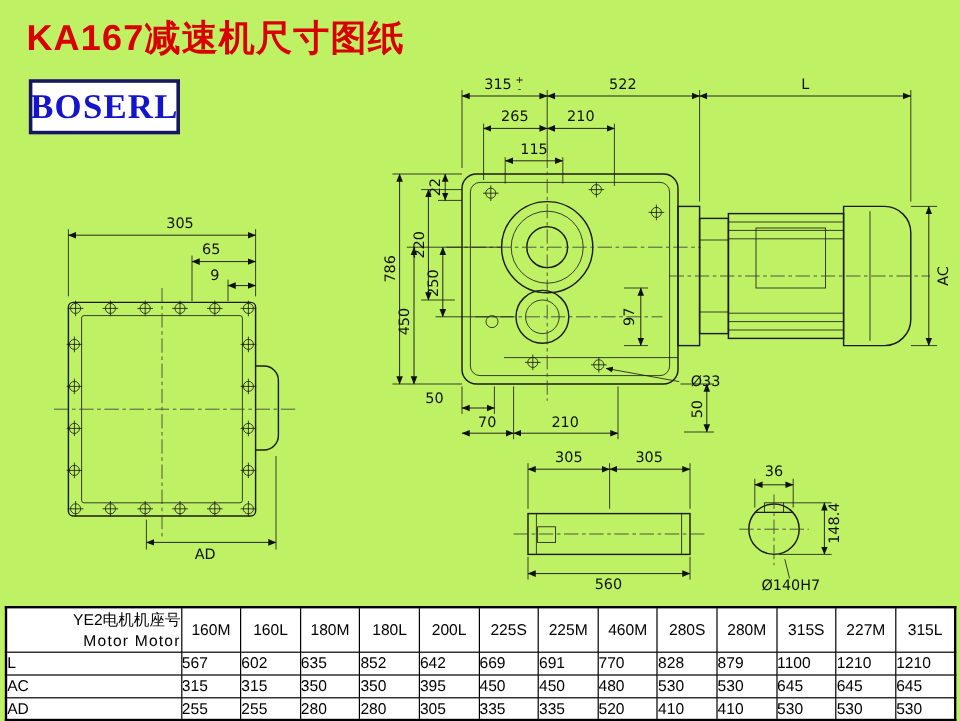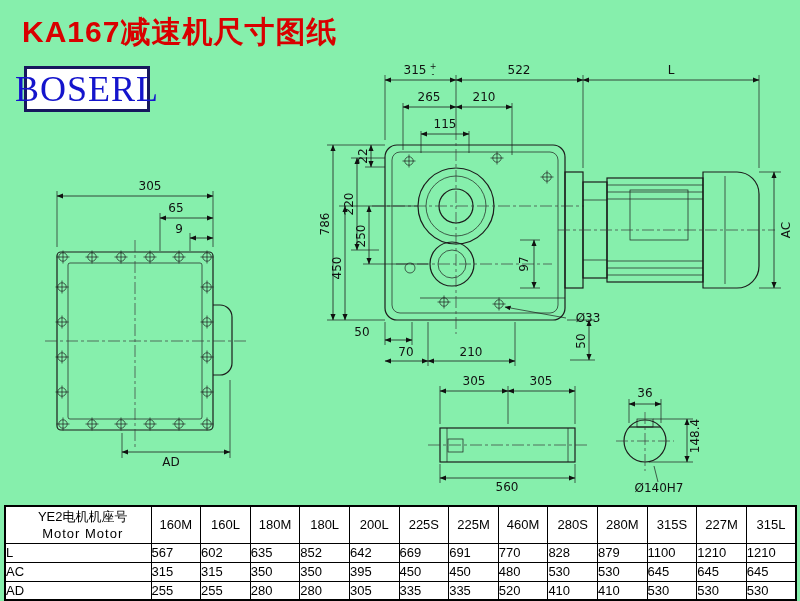--- a/index.html
+++ b/index.html
@@ -1,33 +1,33 @@
 <!DOCTYPE html>
 <html><head>
 <meta charset="utf-8">
 <style>
   *{margin:0;padding:0;box-sizing:border-box}
   html,body{background:#fff}
   body{width:800px;height:601px;font-family:"Liberation Sans",sans-serif;position:relative}
-  .page{position:relative;width:800px;height:601px;background:#86efac;overflow:hidden}
+  .page{position:relative;width:800px;height:601px;background:#bef264;overflow:hidden}
   .title{position:absolute;left:22px;top:12px;font-size:30px;font-weight:bold;color:#d90000;letter-spacing:1px;white-space:nowrap}
   .logo-box{position:absolute;left:24px;top:66px;width:126px;height:46px;border:3px solid #17175e;display:flex;align-items:center;justify-content:center;background:#fff}
-  .logo-text{font-family:"Liberation Serif",serif;font-size:36px;font-weight:normal;color:#1414cc;letter-spacing:1px}
+  .logo-text{font-family:"Liberation Serif",serif;font-size:29px;font-weight:bold;color:#1414cc;letter-spacing:1px}
   svg.drawing{position:absolute;left:0;top:0}
   .ln{stroke:#1c1c1c;stroke-width:1.2;fill:none}
   .thin{stroke:#1c1c1c;stroke-width:0.7;fill:none}
   .cl{stroke:#3a3a3a;stroke-width:0.7;fill:none;stroke-dasharray:12 3 3 3}
   .dim{stroke:#1c1c1c;stroke-width:0.8;fill:none}
   svg text{font-family:"DejaVu Sans",sans-serif;font-size:12px;fill:#111;text-anchor:middle}
   svg text.small{font-size:8px}
   .size-table{position:absolute;left:4px;top:505px;width:793px;border-collapse:collapse;table-layout:fixed;background:#fff;border:2px solid #000}
   .size-table th,.size-table td{border:1px solid #000;font-size:13px;font-weight:normal;padding:0;height:19px;overflow:hidden}
   .size-table th{height:37px}
   .size-table col.c0{width:146px}
-  .size-table th.first{text-align:center;padding-left:9px}
+  .size-table th.first{text-align:right;padding-left:9px}
   .size-table th.first .en{letter-spacing:1px}
 </style>
 </head>
 <body>
 
 <div class="page">
 
   <div class="title">KA167减速机尺寸图纸</div>
 
   <div class="logo-box">

